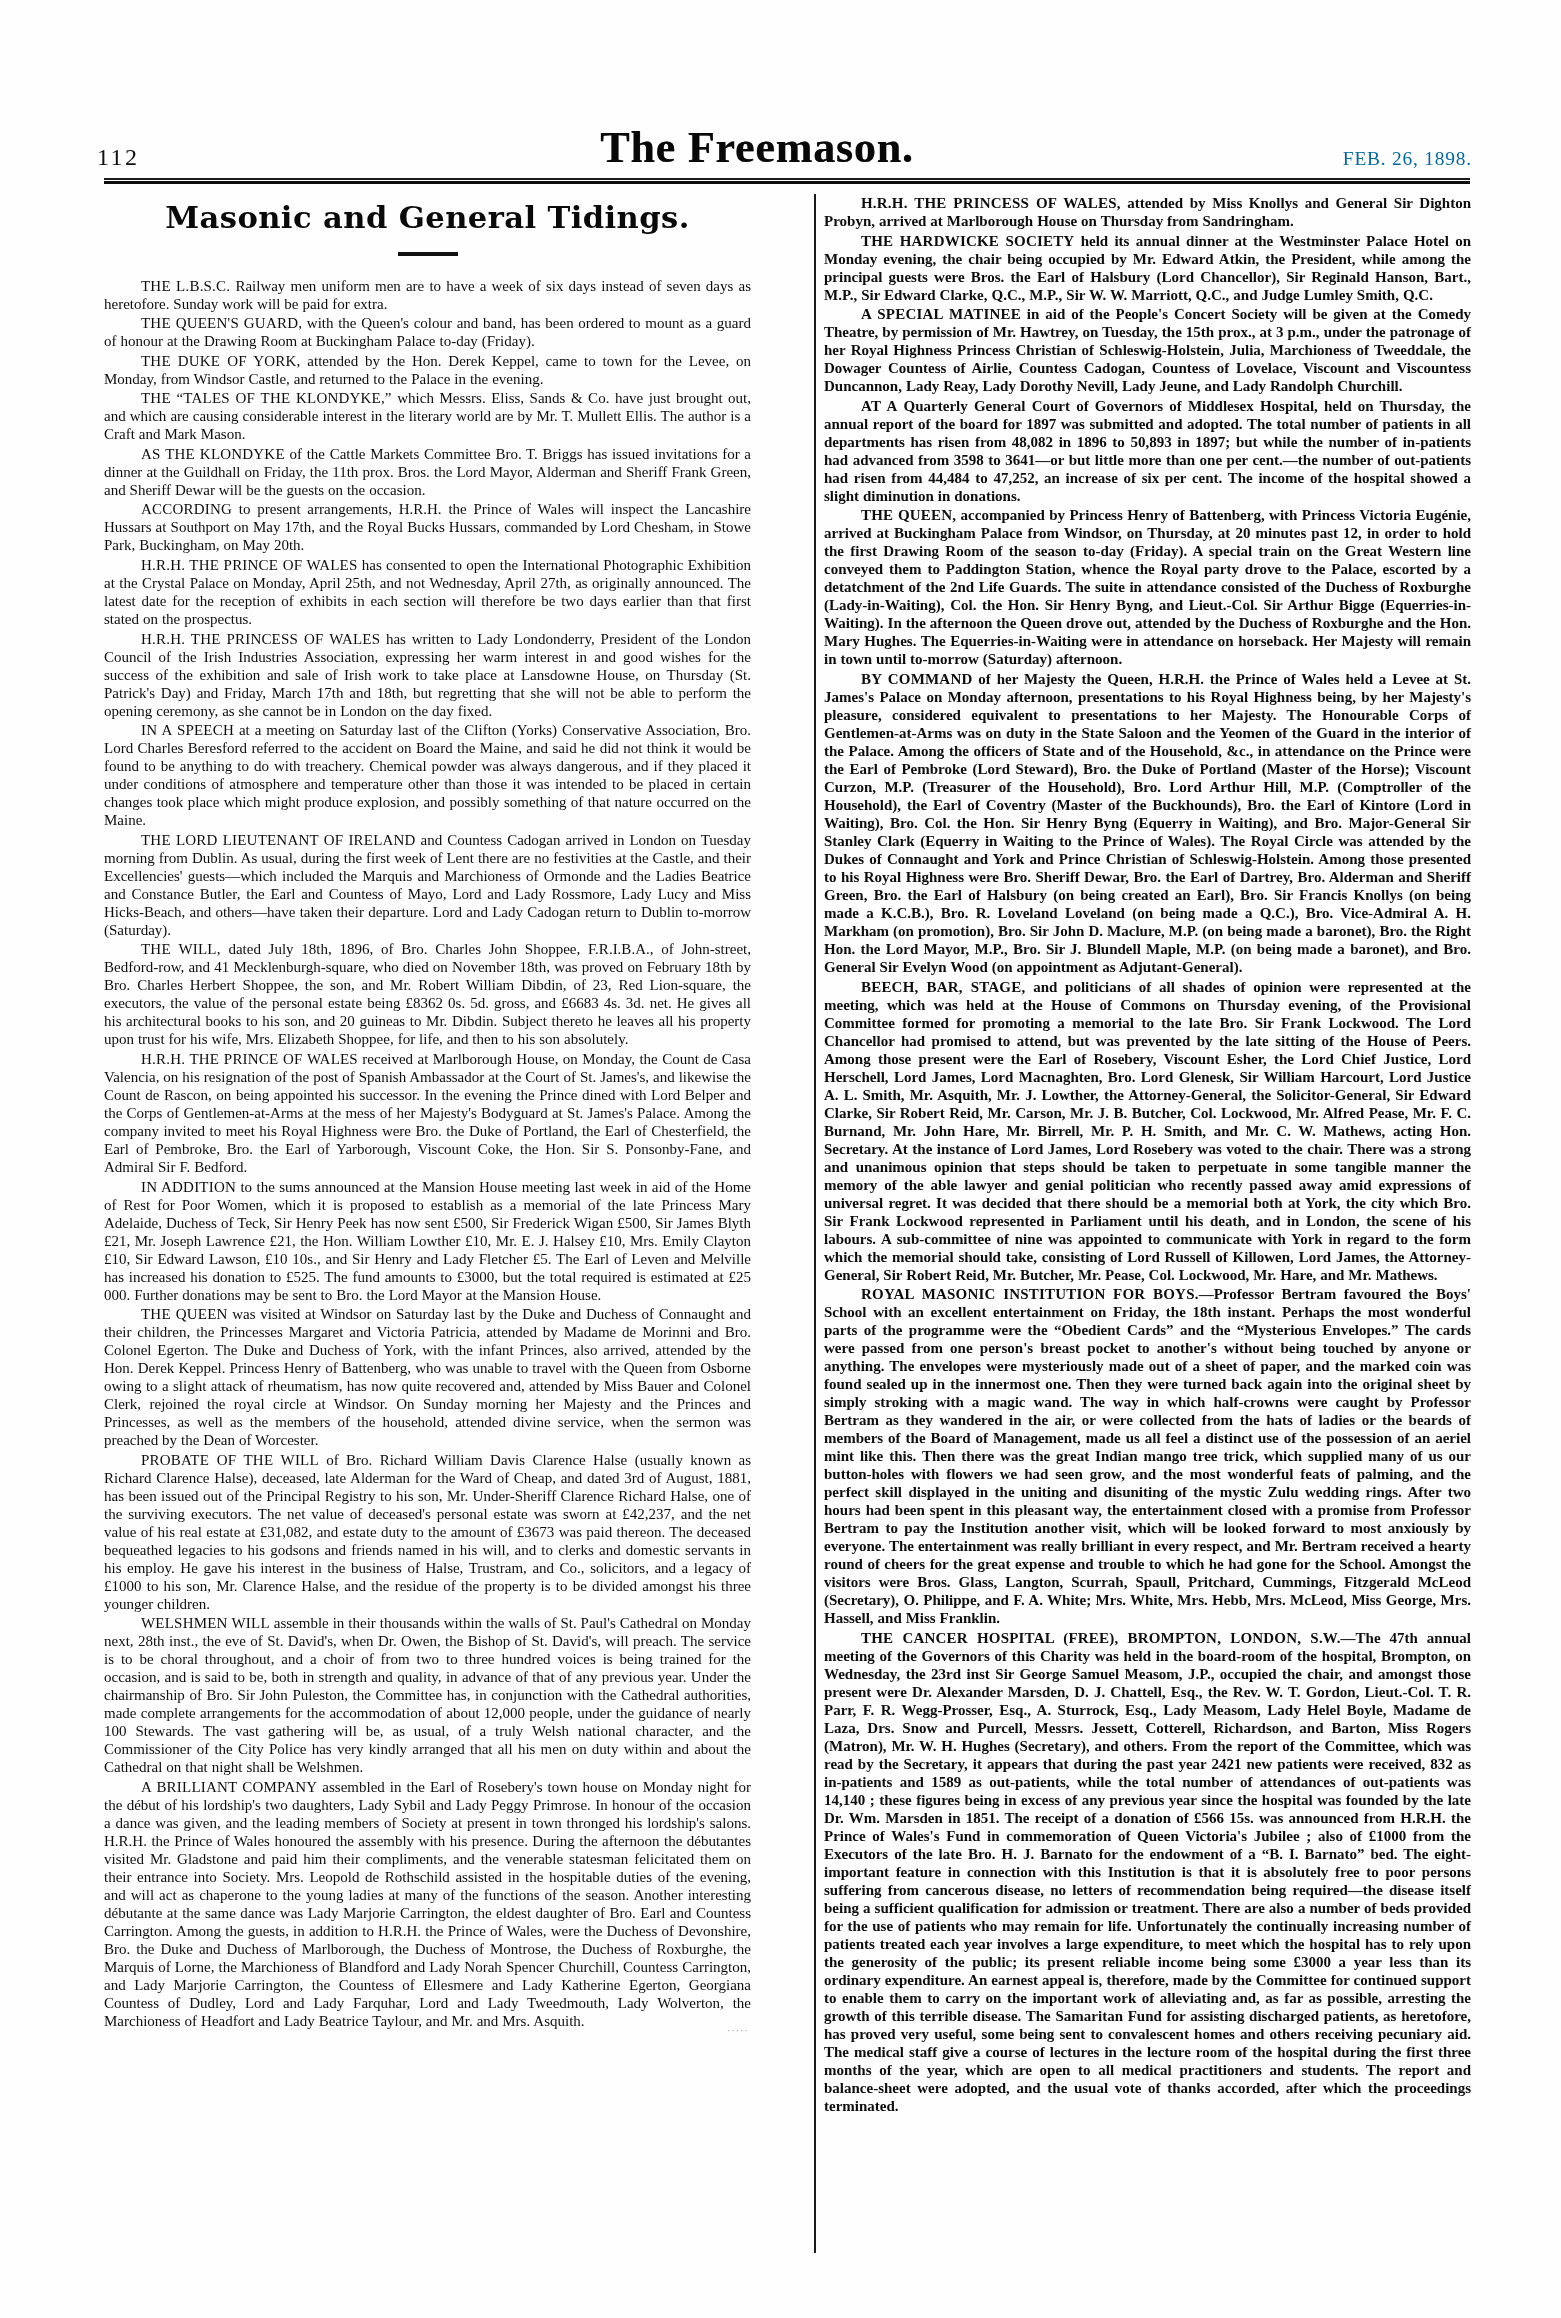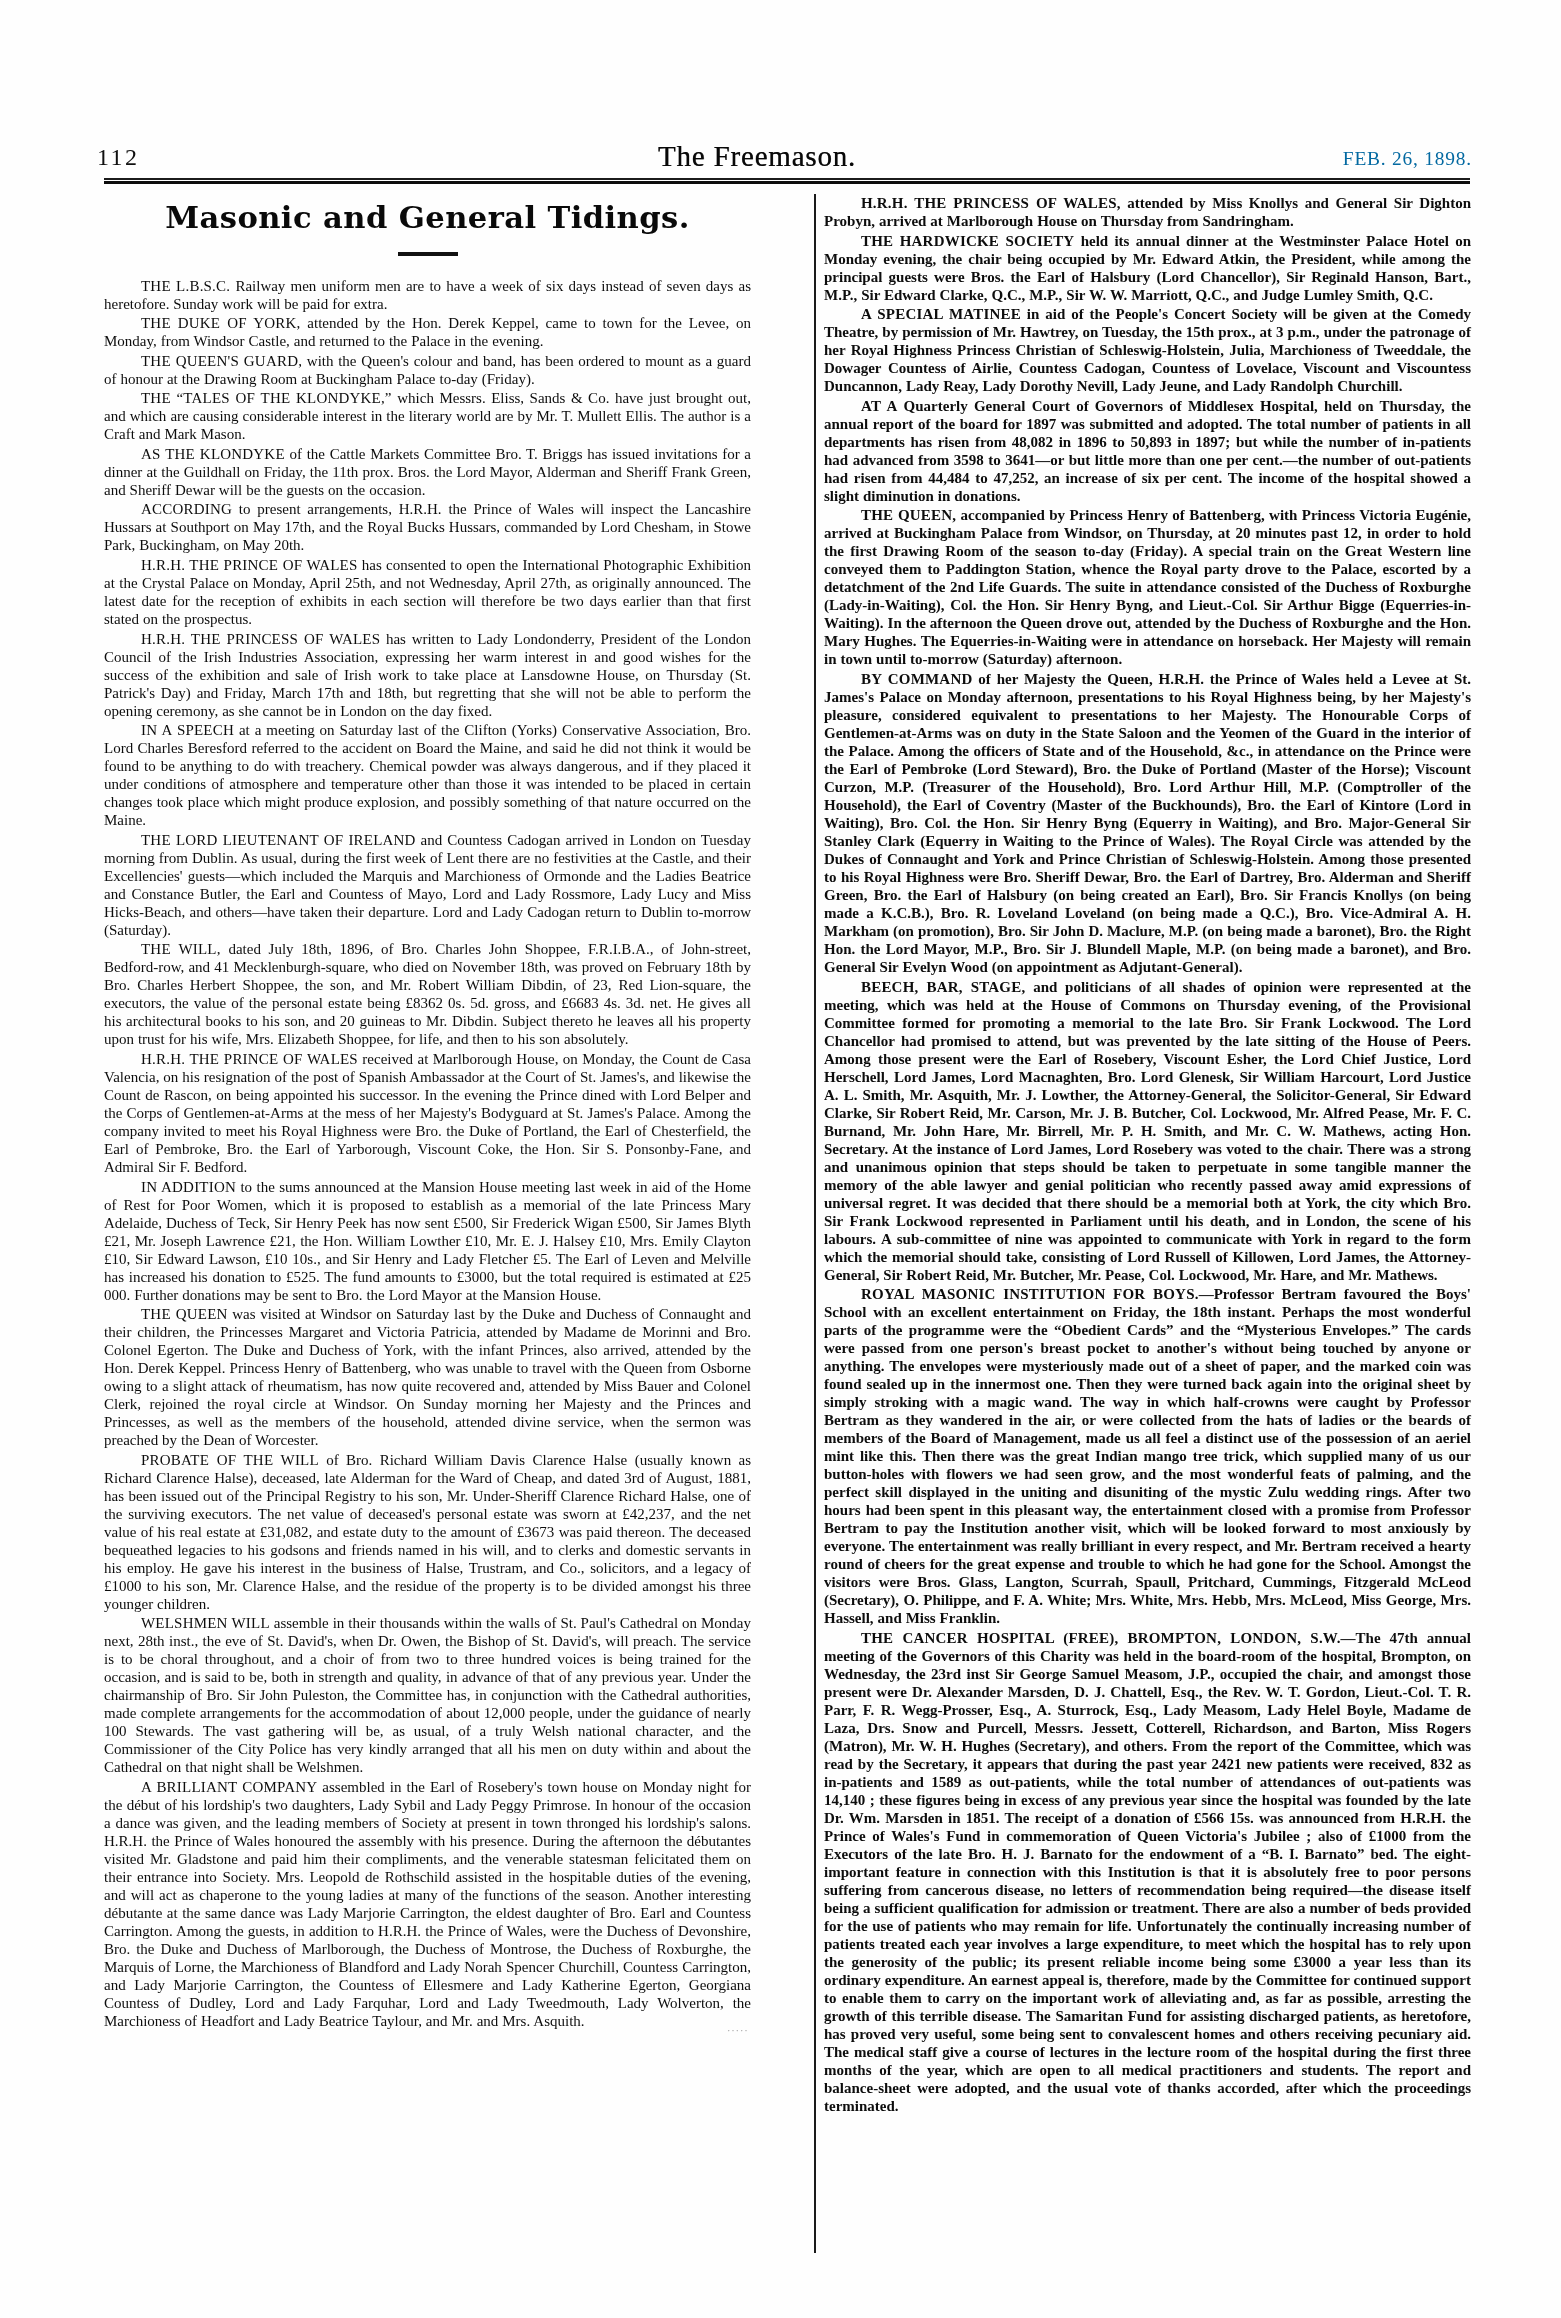--- a/index.html
+++ b/index.html
@@ -41,22 +41,22 @@
     font-family: "Liberation Serif", serif;
     font-size: 24px;
     letter-spacing: 2.4px;
     font-weight: 400;
     color: #101010;
     padding-bottom: 1.6px;
     flex: 0 0 auto;
   }
   .paper-title {
     font-family: "Liberation Serif", "DejaVu Serif", serif;
-    font-size: 29px;
-    font-weight: 400;
+    font-size: 44px;
+    font-weight: 700;
     letter-spacing: 0.8px;
     color: #080808;
     flex: 1 1 auto;
     text-align: center;
     margin-left: 32px;
     text-shadow: 0.3px 0 0 rgba(0,0,0,0.55), -0.3px 0 0 rgba(0,0,0,0.3);
   }
   .issue-date {
     font-size: 19.4px;
     letter-spacing: 0.8px;
@@ -175,22 +175,22 @@
 
   <div class="columns">
 
     <div class="col-divider"></div>
 
     <div class="col col-left">
       <div class="section-head">Masonic and General Tidings.</div>
       <div class="head-rule"></div>
       <div id="left-body">
           <p><span class="sc">THE L.B.S.C.</span><span> Railway men uniform men are to have a week of six days instead of seven days as heretofore.  Sunday work will be paid for extra.</span></p>
+          <p><span class="sc">THE QUEEN'S GUARD,</span><span> with the Queen's colour and band, has been ordered to mount as a guard of honour at the Drawing Room at Buckingham Palace to-day (Friday).</span></p>
           <p><span class="sc">THE DUKE OF YORK,</span><span> attended by the Hon. Derek Keppel, came to town for the Levee, on Monday, from Windsor Castle, and returned to the Palace in the evening.</span></p>
-          <p><span class="sc">THE QUEEN'S GUARD,</span><span> with the Queen's colour and band, has been ordered to mount as a guard of honour at the Drawing Room at Buckingham Palace to-day (Friday).</span></p>
           <p><span class="sc">THE “TALES OF THE KLONDYKE,”</span><span> which Messrs. Eliss, Sands &amp; Co. have just brought out, and which are causing considerable interest in the literary world are by Mr. T. Mullett Ellis.  The author is a Craft and Mark Mason.</span></p>
           <p><span class="sc">AS THE KLONDYKE</span><span> of the Cattle Markets Committee Bro. T. Briggs has issued invitations for a dinner at the Guildhall on Friday, the 11th prox.   Bros. the Lord Mayor, Alderman and Sheriff Frank Green, and Sheriff Dewar will be the guests on the occasion.</span></p>
           <p><span class="sc">ACCORDING</span><span> to present arrangements, H.R.H. the Prince of Wales will inspect the Lancashire Hussars at Southport on May 17th, and the Royal Bucks Hussars, commanded by Lord Chesham, in Stowe Park, Buckingham, on May 20th.</span></p>
           <p><span class="sc">H.R.H. THE PRINCE OF WALES</span><span> has consented to open the International Photographic Exhibition at the Crystal Palace on Monday, April 25th, and not Wednesday, April 27th, as originally announced.   The latest date for the reception of exhibits in each section will therefore be two days earlier than that first stated on the prospectus.</span></p>
           <p><span class="sc">H.R.H. THE PRINCESS OF WALES</span><span> has written to Lady Londonderry, President of the London Council of the Irish Industries Association, expressing her warm interest in and good wishes for the success of the exhibition and sale of Irish work to take place at Lansdowne House, on Thursday (St. Patrick's Day) and Friday, March 17th and 18th, but regretting that she will not be able to perform the opening ceremony, as she cannot be in London on the day fixed.</span></p>
           <p><span class="sc">IN A SPEECH</span><span> at a meeting on Saturday last of the Clifton (Yorks) Conservative Association, Bro. Lord Charles Beresford referred to the accident on Board the Maine, and said he did not think it would be found to be anything to do with treachery. Chemical powder was always dangerous,  and if they placed it under conditions of atmosphere and temperature other than those it was intended to be placed in certain changes took place which might produce explosion, and possibly something of that nature occurred on the Maine.</span></p>
           <p><span class="sc">THE LORD LIEUTENANT OF IRELAND</span><span> and Countess Cadogan arrived in London on Tuesday morning from Dublin.   As usual, during the first week of Lent there are no festivities at the Castle, and their Excellencies' guests—which included the Marquis and Marchioness of Ormonde and the Ladies Beatrice and Constance Butler, the Earl and Countess of Mayo, Lord and Lady Rossmore, Lady Lucy and Miss Hicks-Beach, and others—have taken their departure.  Lord and Lady Cadogan return to Dublin to-morrow (Saturday).</span></p>
           <p><span class="sc">THE WILL,</span><span> dated July 18th, 1896, of Bro. Charles John Shoppee, F.R.I.B.A., of John-street, Bedford-row, and 41 Mecklenburgh-square, who died on November 18th, was proved on February 18th by Bro. Charles Herbert Shoppee, the son, and Mr. Robert William Dibdin, of 23, Red Lion-square, the executors, the value of the personal estate being £8362 0s. 5d. gross, and £6683 4s. 3d. net.  He gives all his architectural books to his son, and 20 guineas to Mr. Dibdin.  Subject thereto he leaves all his property upon trust for his wife, Mrs. Elizabeth Shoppee, for life, and then to his son absolutely.</span></p>
           <p><span class="sc">H.R.H. THE PRINCE OF WALES</span><span> received at Marlborough House, on Monday, the Count de Casa Valencia, on his resignation of the post of Spanish Ambassador at the Court of St. James's, and likewise the Count de Rascon, on being appointed his successor.  In the evening the Prince dined with Lord Belper and the Corps of Gentlemen-at-Arms at the mess of her Majesty's Bodyguard at St. James's Palace.  Among the company invited to meet his Royal Highness were Bro. the Duke of Portland, the Earl of Chesterfield, the Earl of Pembroke, Bro. the Earl of Yarborough, Viscount Coke, the Hon. Sir S. Ponsonby-Fane, and Admiral Sir F. Bedford.</span></p>
           <p><span class="sc">IN ADDITION</span><span> to the sums announced at the Mansion House meeting last week in aid of the Home of Rest for Poor Women, which it is proposed to establish as a memorial of the late Princess Mary Adelaide, Duchess of Teck, Sir Henry Peek has now sent £500, Sir Frederick Wigan £500, Sir James Blyth £21, Mr. Joseph Lawrence £21, the Hon. William Lowther £10, Mr. E. J. Halsey £10, Mrs. Emily Clayton £10, Sir Edward Lawson, £10 10s., and Sir Henry and Lady Fletcher £5.  The Earl of Leven and Melville has increased his donation to £525.  The fund amounts to £3000, but the total required is estimated at £25 000.  Further donations may be sent to Bro. the Lord Mayor at the Mansion House.</span></p>

